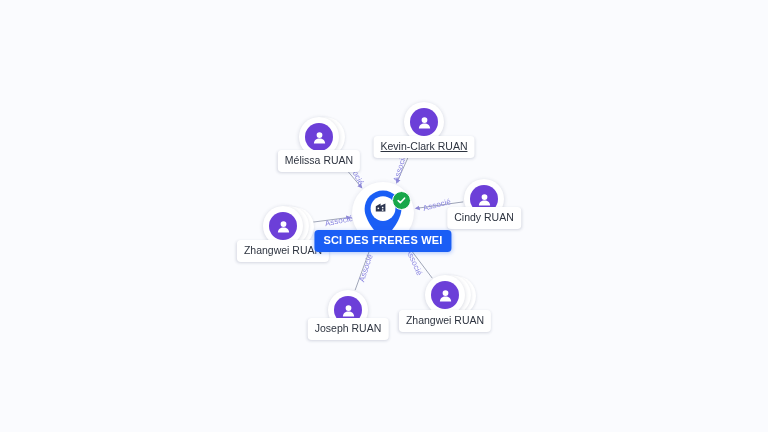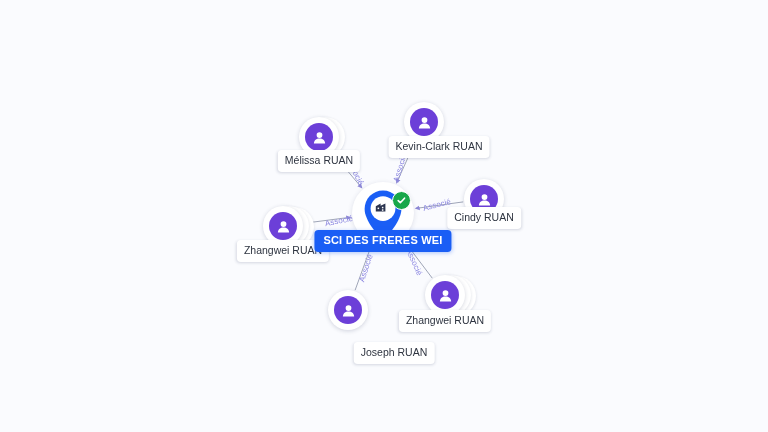--- a/index.html
+++ b/index.html
@@ -198,21 +198,21 @@
         <div class="avatar-wrap">
           <div class="avatar-ring">
             <div class="avatar-disc">
               <svg viewBox="0 0 20 20" width="17" height="17">
                 <circle cx="10" cy="7.1" r="3.4" fill="#ffffff"></circle>
                 <path d="M3.4 17.2 C3.4 13.3 6.4 11.2 10 11.2 C13.6 11.2 16.6 13.3 16.6 17.2 Z" fill="#ffffff"></path>
               </svg>
             </div>
           </div>
         </div>
-        <div class="node-label" style="left: 15px; top: 14px;">Kevin-Clark RUAN</div>
+        <div class="node-label" style="left: 0px; top: 14px; text-decoration: underline;">Kevin-Clark RUAN</div>
       </div>
       <div class="node" style="left: 484px; top: 199px;">
         <div class="avatar-wrap">
           <div class="avatar-ring">
             <div class="avatar-disc">
               <svg viewBox="0 0 20 20" width="17" height="17">
                 <circle cx="10" cy="7.1" r="3.4" fill="#ffffff"></circle>
                 <path d="M3.4 17.2 C3.4 13.3 6.4 11.2 10 11.2 C13.6 11.2 16.6 13.3 16.6 17.2 Z" fill="#ffffff"></path>
               </svg>
             </div>
@@ -239,21 +239,21 @@
         <div class="avatar-wrap">
           <div class="avatar-ring">
             <div class="avatar-disc">
               <svg viewBox="0 0 20 20" width="17" height="17">
                 <circle cx="10" cy="7.1" r="3.4" fill="#ffffff"></circle>
                 <path d="M3.4 17.2 C3.4 13.3 6.4 11.2 10 11.2 C13.6 11.2 16.6 13.3 16.6 17.2 Z" fill="#ffffff"></path>
               </svg>
             </div>
           </div>
         </div>
-        <div class="node-label" style="left: 0px; top: 32px; margin-left: 46px;">Joseph RUAN</div>
+        <div class="node-label" style="left: 0px; top: 8px;">Joseph RUAN</div>
       </div>
       <div class="node" style="left: 283px; top: 226px;">
         <div class="avatar-wrap">
           <div class="stack-card s2"></div>
           <div class="stack-card s1"></div>
           <div class="avatar-ring">
             <div class="avatar-disc">
               <svg viewBox="0 0 20 20" width="17" height="17">
                 <circle cx="10" cy="7.1" r="3.4" fill="#ffffff"></circle>
                 <path d="M3.4 17.2 C3.4 13.3 6.4 11.2 10 11.2 C13.6 11.2 16.6 13.3 16.6 17.2 Z" fill="#ffffff"></path>

